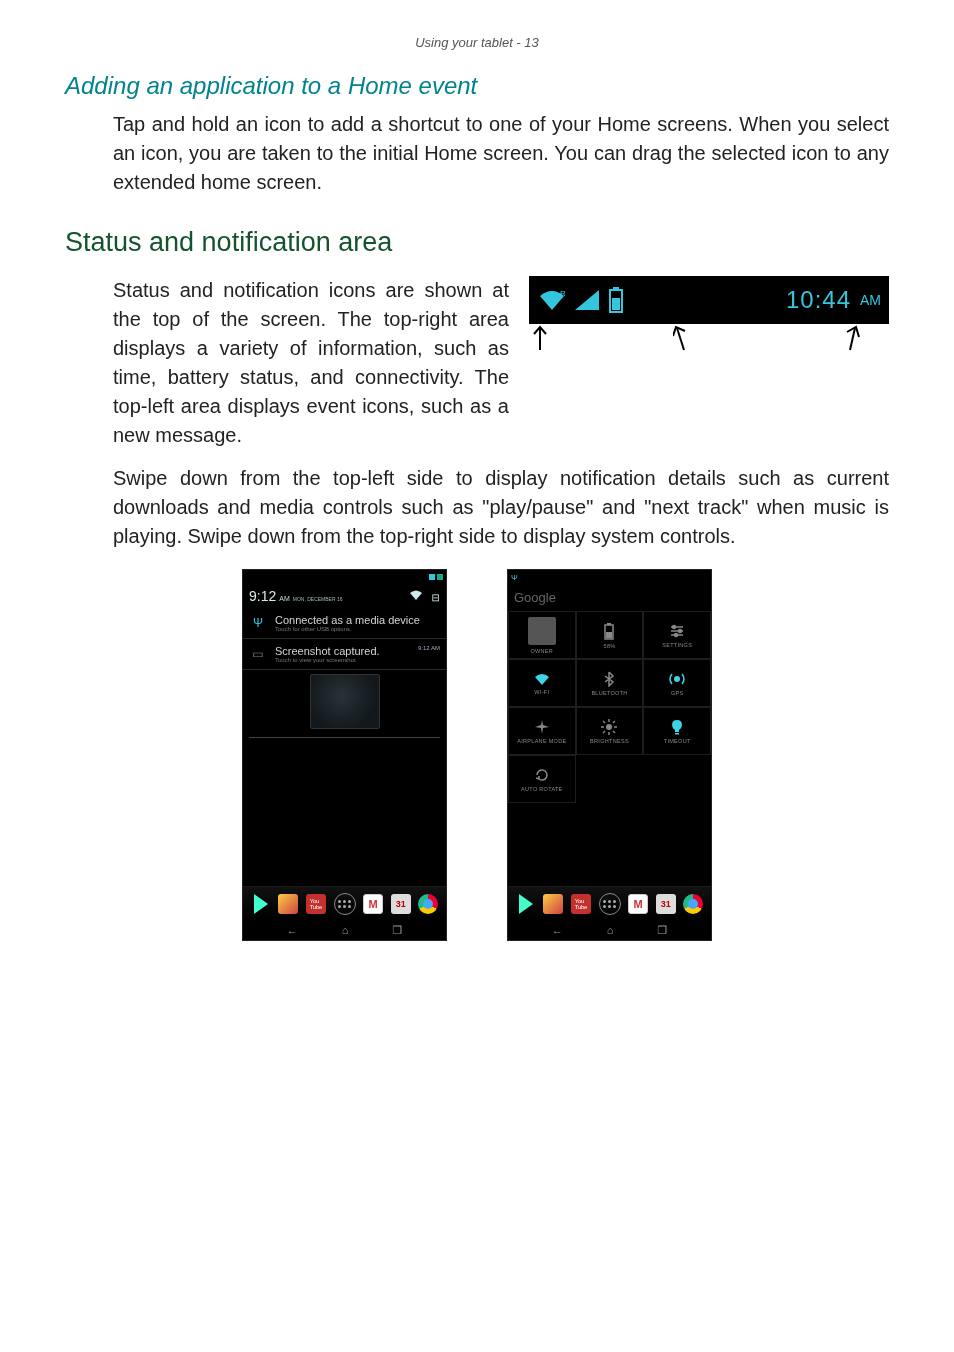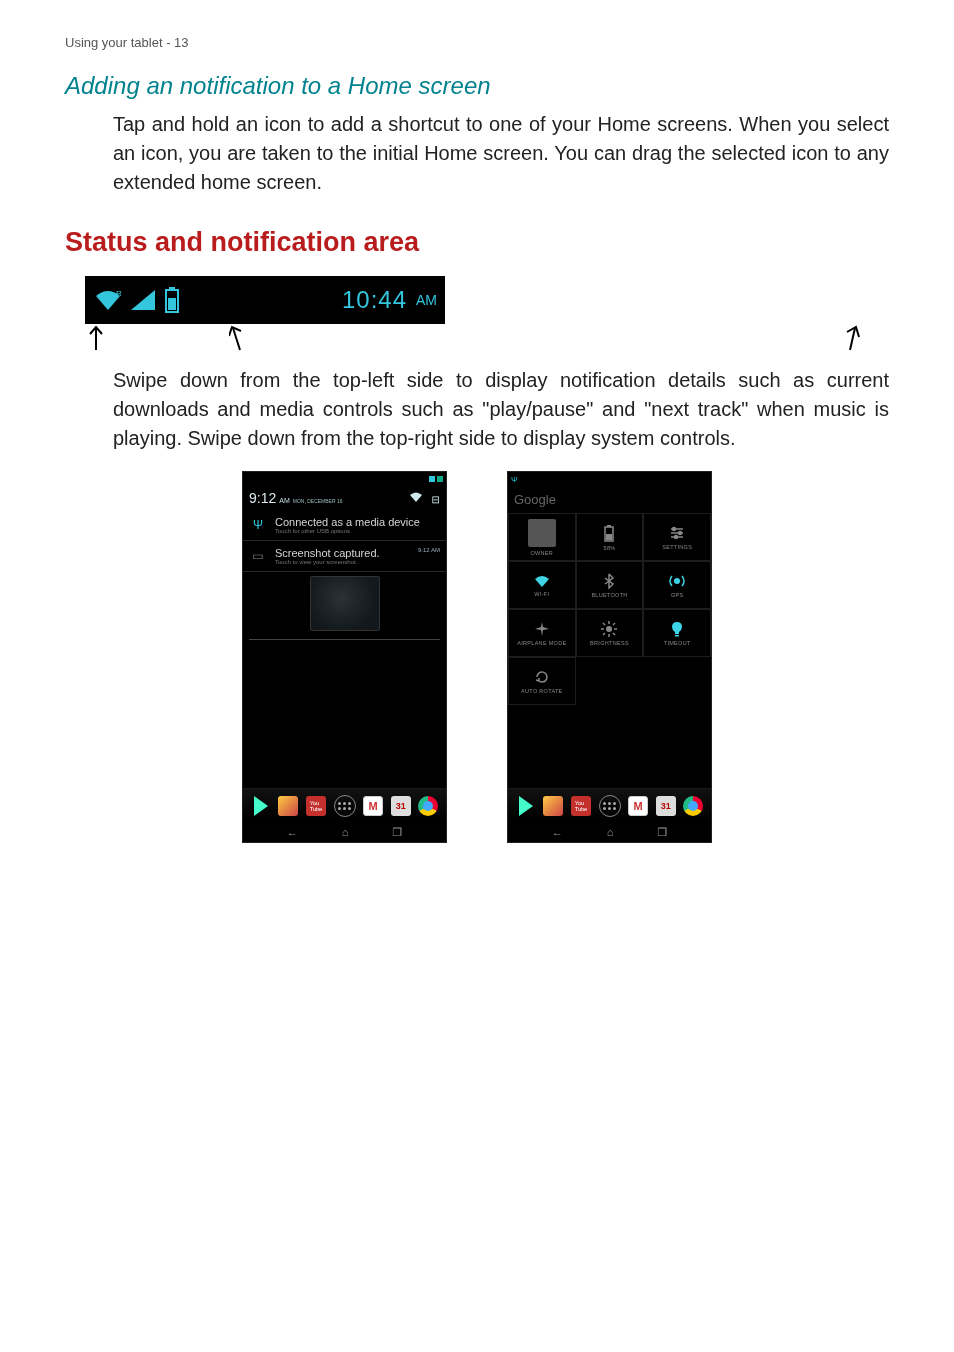--- a/index.html
+++ b/index.html
@@ -5,24 +5,24 @@
     * { box-sizing: border-box; margin: 0; padding: 0; }
     body {
       width: 954px;
       height: 1352px;
       background: #ffffff;
       font-family: Arial, Helvetica, sans-serif;
       color: #000;
       position: relative;
       padding: 35px 65px 0 65px;
     }
-    .header-line { text-align: left; font-size: 13px; color: #555; margin-bottom: 22px; }
+    .header-line { text-align: center; font-size: 13px; font-style: italic; color: #555; margin-bottom: 22px; }
     .subheading { color: #00838f; font-style: italic; font-size: 24px; margin: 6px 0 10px 0; }
     .body-text { font-size: 20px; line-height: 1.45; color: #222; margin-left: 48px; text-align: justify; }
-    .section-heading { color: #b91c1c; font-weight: bold; font-size: 27px; margin: 30px 0 18px 0; }
+    .section-heading { color: #14532d; font-weight: normal; font-size: 27px; margin: 30px 0 18px 0; }
     .row { display: flex; }
     .para-narrow { width: 430px; }
     .aside { margin-left: 20px; flex: 1; }
     
     
     .statusbar-box { width: 360px; background: #000; height: 48px; display: flex; align-items: center; padding: 0 8px; gap: 6px; }
     .bar-spacer { flex: 1; }
     .time-text { color: #33c6dd; font-size: 24px; font-family: "Arial Narrow", Arial, sans-serif; letter-spacing: 1px; }
     .time-am { color: #33c6dd; font-size: 14px; margin-left: 3px; }
     .ann-label { font-size:14px; font-weight: bold; text-align:center; line-height:1.15; }
@@ -71,26 +71,27 @@
     .qs-label{ color:#888; font-size:5.5px; letter-spacing:0.3px;}
     .avatar{width:28px;height:28px;background:#555;border-radius:2px;}
 
     svg { display:block; }
   </style>
 </head>
 <body>
 
 <div class="header-line">Using your tablet - 13</div>
 
-<div class="subheading">Adding an notification to a Home screen</div>
+<div class="subheading">Adding an application to a Home event</div>
 <p class="body-text">Tap and hold an icon to add a shortcut to one of your Home screens. When you select an icon, you are taken to the initial Home screen. You can drag the selected icon to any extended home screen.</p>
 
 <div class="section-heading">Status and notification area</div>
 
 <div class="row">
+  <p class="body-text para-narrow">Status and notification icons are shown at the top of the screen. The top-right area displays a variety of information, such as time, battery status, and connectivity. The top-left area displays event icons, such as a new message.</p>
   <div class="aside">
     <div class="statusbar-box">
 
       <svg width="30" height="24" viewBox="0 0 30 24">
           <path fill="#33c6dd" d="M15 22 L3 8 Q15 -2 27 8 Z"></path>
           <text x="23" y="8" fill="#3cd4e6" font-size="8">R</text>
         </svg>
 
       <svg width="28" height="24" viewBox="0 0 28 24">
           <path fill="#33c6dd" d="M2 22 L26 22 L26 2 Z"></path>

